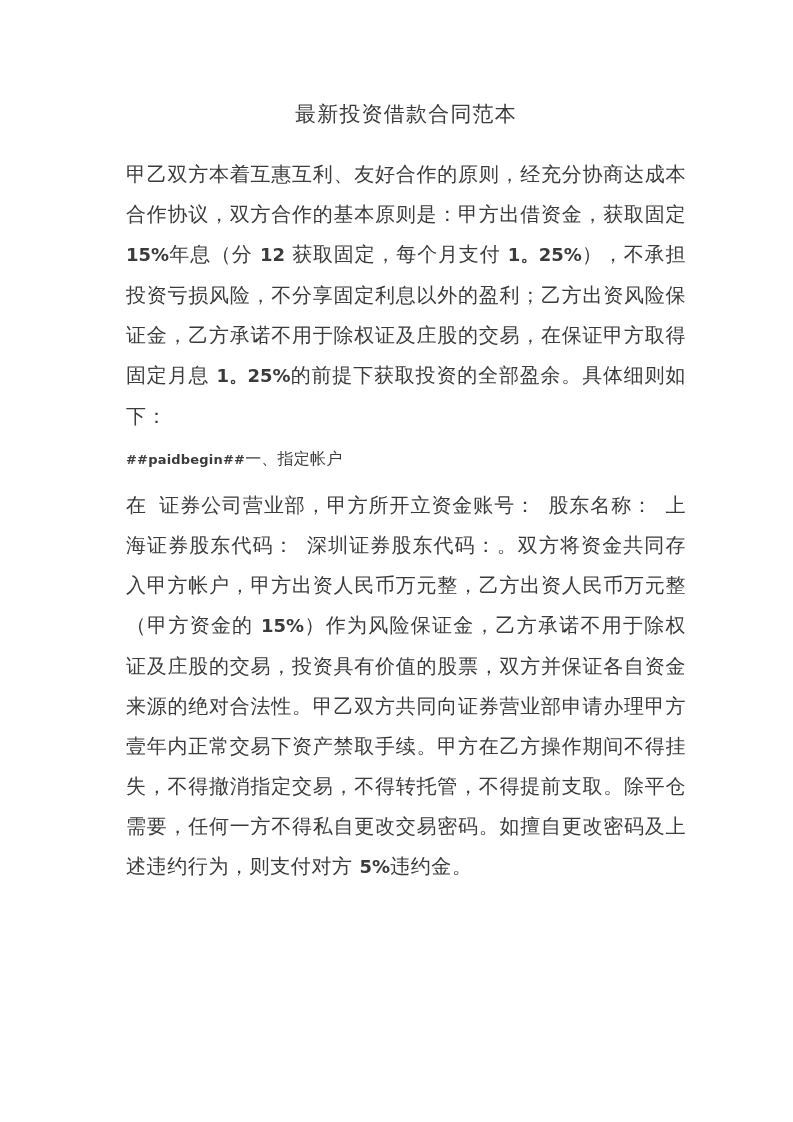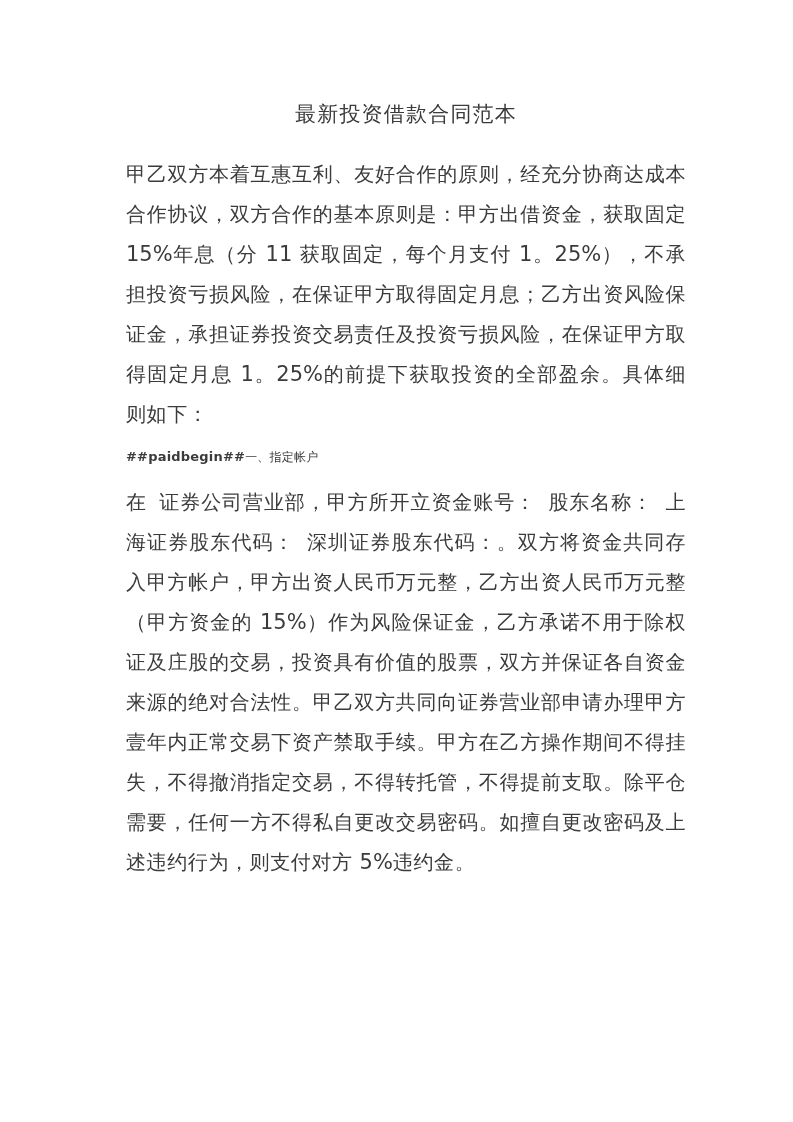--- a/index.html
+++ b/index.html
@@ -53,45 +53,45 @@
     line-height: 22px;
     letter-spacing: 0.2px;
     margin: 10px 0 14px 0;
     color: #3b3b3b;
     font-family: "DejaVu Sans", "Liberation Sans", sans-serif;
     font-weight: 600;
   }
   .marker-line .cjk-tail {
     font-family: "DejaVu Serif", "Liberation Serif", serif;
     font-weight: normal;
-    font-size: 12px;
+    font-size: 16px;
   }
   .num {
     font-family: "DejaVu Sans", "Liberation Sans", sans-serif;
-    font-weight: 400;
-    font-size: 21px;
+    font-weight: 700;
+    font-size: 18px;
     letter-spacing: 0;
   }
   .gap {
     display: inline-block;
     width: 12px;
   }
 </style>
 </head>
 <body>
 
 <div class="page">
   <div class="content">
 
     <h1 class="doc-title">最新投资借款合同范本</h1>
 
 
 
     <p class="para">
-      <span>甲乙双方本着互惠互利、友好合作的原则，经充分协商达成本合作协议，双方合作的基本原则是：甲方出借资金，获取固定 </span><span class="num">15%</span><span>年息（分 </span><span class="num">11</span><span> 获取固定，每个月支付 </span><span class="num">1。25%</span><span>），不承担投资亏损风险，在保证甲方取得固定月息；乙方出资风险保证金，承担证券投资交易责任及投资亏损风险，在保证甲方取得固定月息 </span><span class="num">1。25%</span><span>的前提下获取投资的全部盈余。具体细则如下：</span>
+      <span>甲乙双方本着互惠互利、友好合作的原则，经充分协商达成本合作协议，双方合作的基本原则是：甲方出借资金，获取固定 </span><span class="num">15%</span><span>年息（分 </span><span class="num">12</span><span> 获取固定，每个月支付 </span><span class="num">1。25%</span><span>），不承担投资亏损风险，不分享固定利息以外的盈利；乙方出资风险保证金，乙方承诺不用于除权证及庄股的交易，在保证甲方取得固定月息 </span><span class="num">1。25%</span><span>的前提下获取投资的全部盈余。具体细则如下：</span>
     </p>
 
     <p class="marker-line">
       <span>##paidbegin##</span><span class="cjk-tail">一、指定帐户</span>
     </p>
 
     <p class="para">
       <span>在</span><span class="gap"></span><span>证券公司营业部，甲方所开立资金账号：</span><span class="gap"></span><span>股东名称：</span><span class="gap"></span><span>上海证券股东代码：</span><span class="gap"></span><span>深圳证券股东代码：。双方将资金共同存入甲方帐户，甲方出资人民币万元整，乙方出资人民币万元整（甲方资金的 </span><span class="num">15%</span><span>）作为风险保证金，乙方承诺不用于除权证及庄股的交易，投资具有价值的股票，双方并保证各自资金来源的绝对合法性。甲乙双方共同向证券营业部申请办理甲方壹年内正常交易下资产禁取手续。甲方在乙方操作期间不得挂失，不得撤消指定交易，不得转托管，不得提前支取。除平仓需要，任何一方不得私自更改交易密码。如擅自更改密码及上述违约行为，则支付对方 </span><span class="num">5%</span><span>违约金。</span>
     </p>
 

